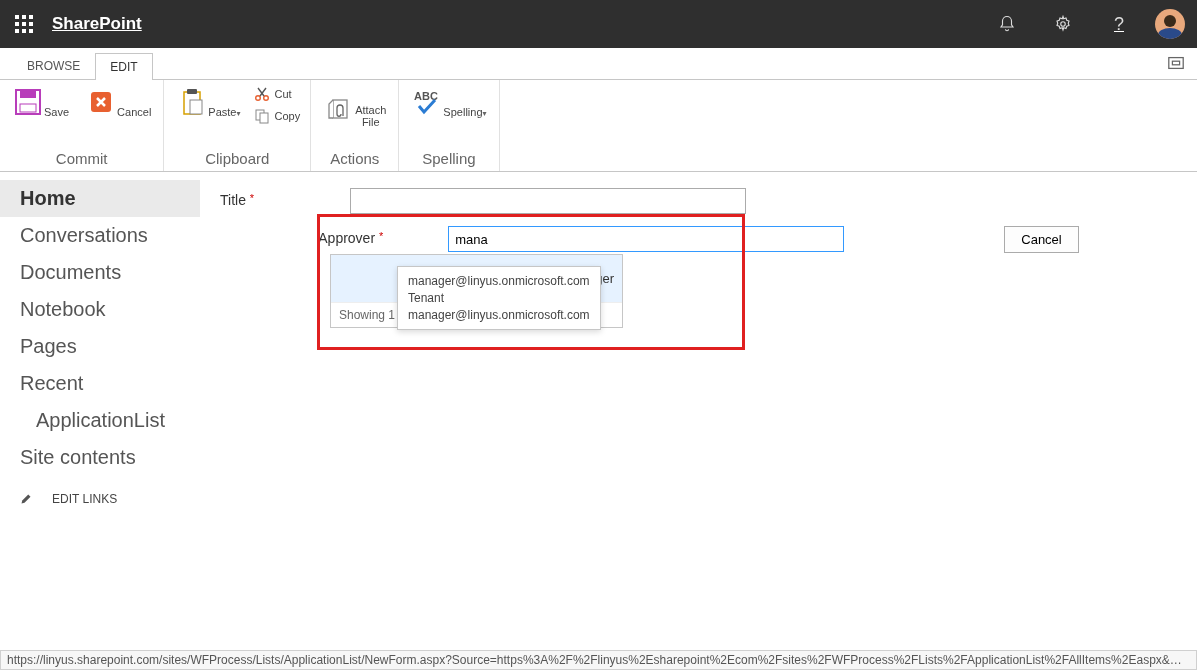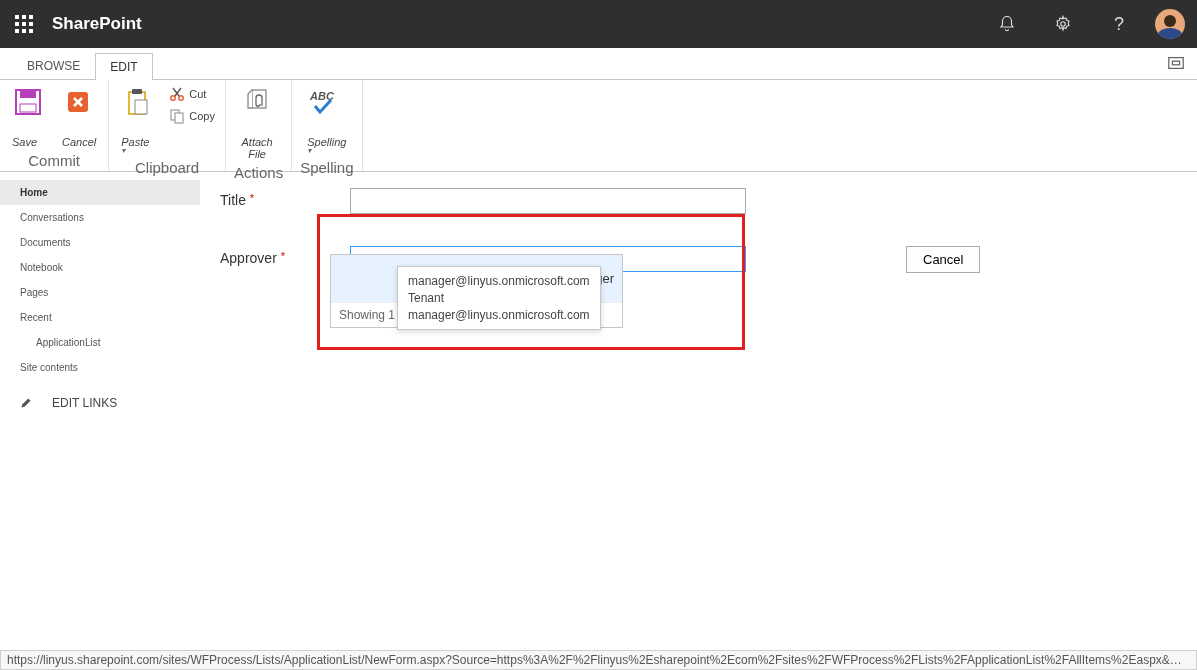--- a/index.html
+++ b/index.html
@@ -1,19 +1,19 @@
 <!DOCTYPE html>
 <html><head>
 <meta charset="utf-8">
 <style>
 * { box-sizing: border-box; margin: 0; padding: 0; }
 body { font-family: "Segoe UI", Arial, sans-serif; font-size: 13px; color: #333; background: #fff; width: 1197px; height: 670px; overflow: hidden; position: relative; }
 
 
-.suitebar { background: #2f2f2f; height: 48px; display: flex; align-items: center; color: #fff; padding: 0 8px; }
+.suitebar { background: #2f2f2f; height: 48px; display: flex; align-items: center; color: #fff; padding: 0 8px; text-decoration: underline; }
 .waffle { width: 32px; height: 32px; display: flex; align-items: center; justify-content: center; cursor: pointer; }
 .waffle svg { width: 18px; height: 18px; }
 .brand { font-size: 17px; font-weight: 600; margin-left: 12px; }
 .suite-right { margin-left: auto; display: flex; align-items: center; gap: 16px; }
 .suite-icon { width: 40px; height: 48px; display: flex; align-items: center; justify-content: center; cursor: pointer; color: #ddd; }
 .suite-icon svg { width: 18px; height: 18px; }
 .help-q { font-size: 18px; color: #ddd; }
 .avatar { width: 30px; height: 30px; border-radius: 50%; background: #e8a87c; margin-right: 4px; overflow: hidden; position: relative; }
 .avatar::before { content: ""; position: absolute; top: 6px; left: 9px; width: 12px; height: 12px; border-radius: 50%; background: #3a2a1a; }
 .avatar::after { content: ""; position: absolute; bottom: -3px; left: 3px; width: 24px; height: 14px; border-radius: 50% 50% 0 0; background: #2a4a8a; }
@@ -23,32 +23,32 @@
 .rtab { padding: 6px 14px; font-size: 12px; color: #555; cursor: pointer; border: 1px solid transparent; border-bottom: none; }
 .rtab.active { border-color: #c6c6c6; background: #fff; color: #333; position: relative; top: 1px; }
 .focus-icon { position: absolute; right: 12px; top: 6px; cursor: pointer; color: #666; }
 .focus-icon svg { width: 18px; height: 18px; }
 
 
 .ribbon { display: flex; border-bottom: 1px solid #c6c6c6; height: 92px; }
 .rgroup { border-right: 1px solid #e1e1e1; padding: 4px 8px 0; display: flex; flex-direction: column; align-items: center; }
 .rgroup-body { flex: 1; display: flex; align-items: flex-start; gap: 8px; }
 .rgroup-label { font-size: 15px; color: #666; padding: 2px 0 4px; text-align: center; width: 100%; }
-.bigbtn { display: flex; flex-direction: column; align-items: flex-start; cursor: pointer; padding: 2px 4px; min-width: 42px; font-style: italic; }
+.bigbtn { display: flex; align-items: flex-end; cursor: pointer; padding: 2px 4px; min-width: 42px; }
 .bigbtn .ic { width: 32px; height: 32px; display: flex; align-items: center; justify-content: center; }
 .bigbtn .lbl { font-size: 11px; color: #444; text-align: center; line-height: 1.1; margin-top: 18px; }
 .smallbtns { display: flex; flex-direction: column; gap: 2px; }
 .smallbtn { display: flex; align-items: center; gap: 4px; font-size: 11px; color: #444; cursor: pointer; padding: 2px; }
 .smallbtn .sic { width: 16px; height: 16px; display: flex; align-items: center; justify-content: center; }
 .dd-arrow { font-size: 8px; color: #666; margin-top: -2px; }
 
 
 .bodywrap { display: flex; }
 .leftnav { width: 200px; padding: 8px 0; }
-.nav-item { padding: 7px 20px; font-size: 10px; color: #555; cursor: pointer; }
+.nav-item { padding: 7px 20px; font-size: 20px; color: #555; cursor: pointer; }
 .nav-item.selected { background: #eaeaea; font-weight: 600; color: #333; }
 .nav-sub { padding-left: 36px; }
 .nav-edit { display: flex; align-items: center; gap: 20px; padding: 16px 20px 0; font-size: 12px; color: #444; cursor: pointer; }
 .nav-edit svg { width: 12px; height: 12px; }
 
 .form-area { flex: 1; padding: 16px 20px; position: relative; }
 .form-row { display: flex; align-items: flex-start; margin-bottom: 10px; }
 .form-label { width: 130px; font-size: 14px; color: #333; padding-top: 4px; }
 .req { color: #c00; font-size: 11px; vertical-align: top; }
 .txt-input { width: 396px; height: 26px; border: 1px solid #ababab; padding: 2px 6px; font-size: 13px; }
@@ -225,21 +225,21 @@
         </svg>
       <span>EDIT LINKS</span>
     </div>
   </div>
 
   <div class="form-area">
     <div class="form-row">
       <div class="form-label"><span>Title</span> <span class="req">*</span></div>
       <input class="txt-input" type="text" style="">
     </div>
-    <div class="form-row" style="margin-top:32px;">
+    <div class="form-row" style="margin-top:12px;justify-content:center;">
       <div class="form-label"><span>Approver</span> <span class="req">*</span></div>
       <input class="people-input" type="text" value="mana" style="">
       <button class="btn" style="margin-left:160px;">Cancel</button>
     </div>
 
     <div class="picker-dd" style="left:130px; top:82px;">
       <div class="picker-opt">manager</div>
       <div class="picker-stat">Showing 1 result</div>
     </div>
 

